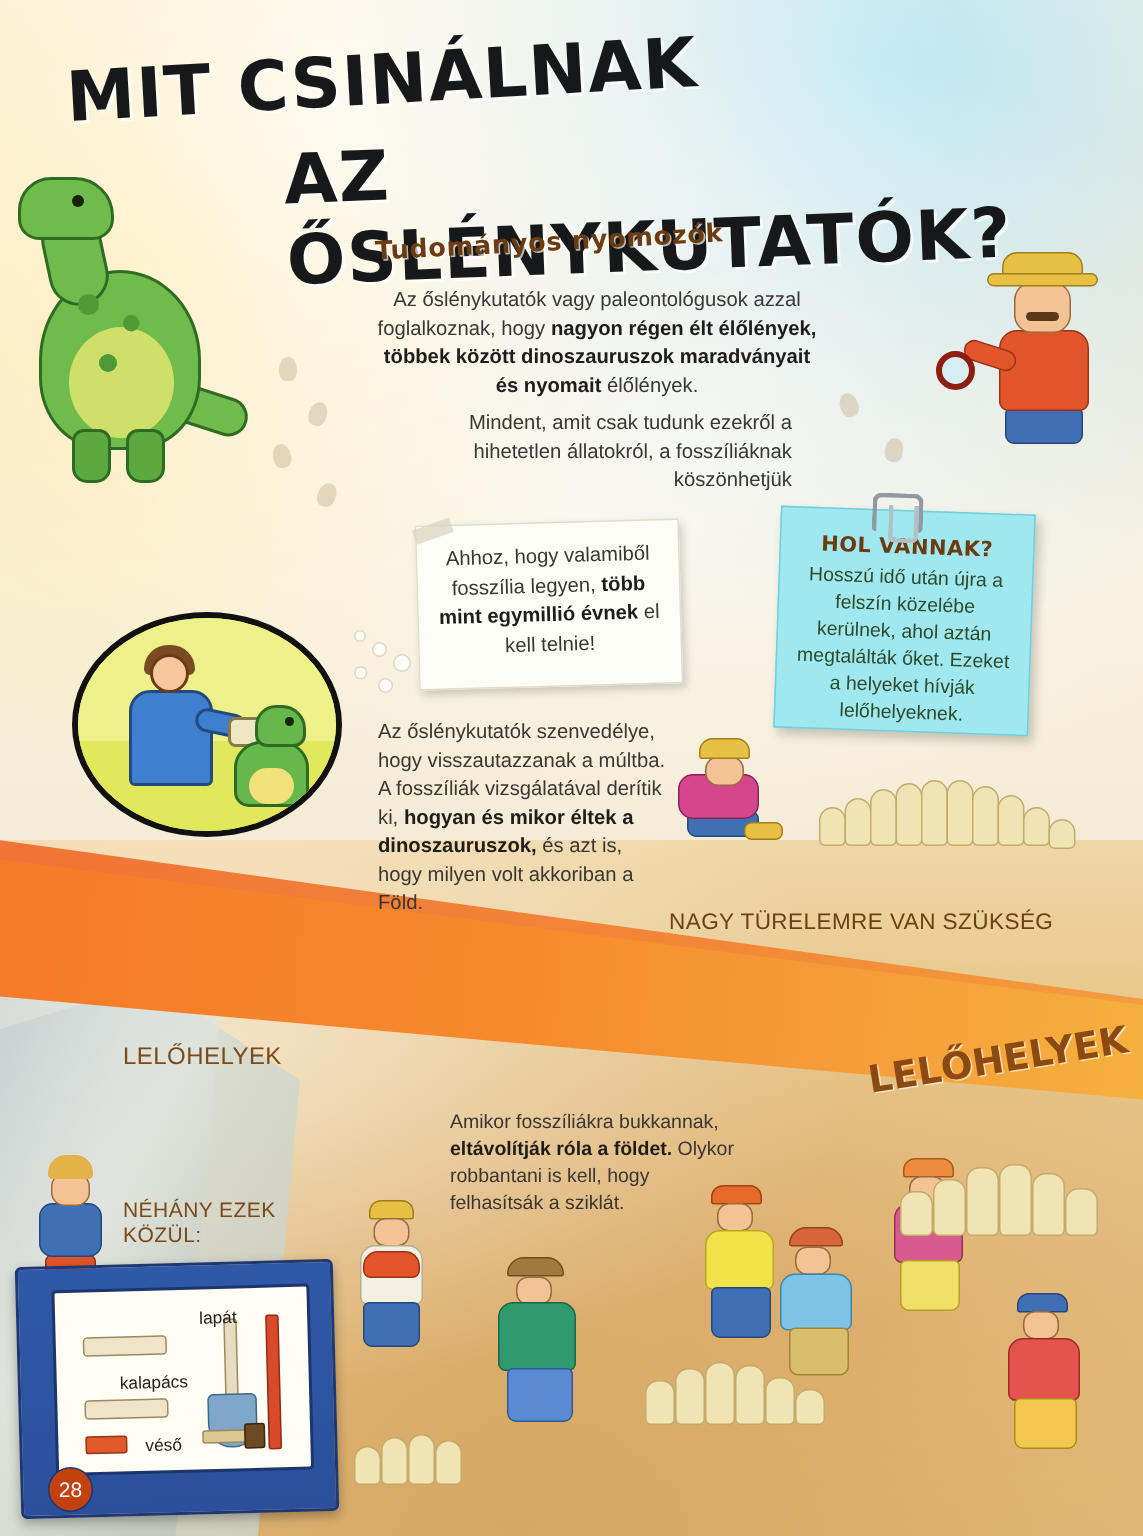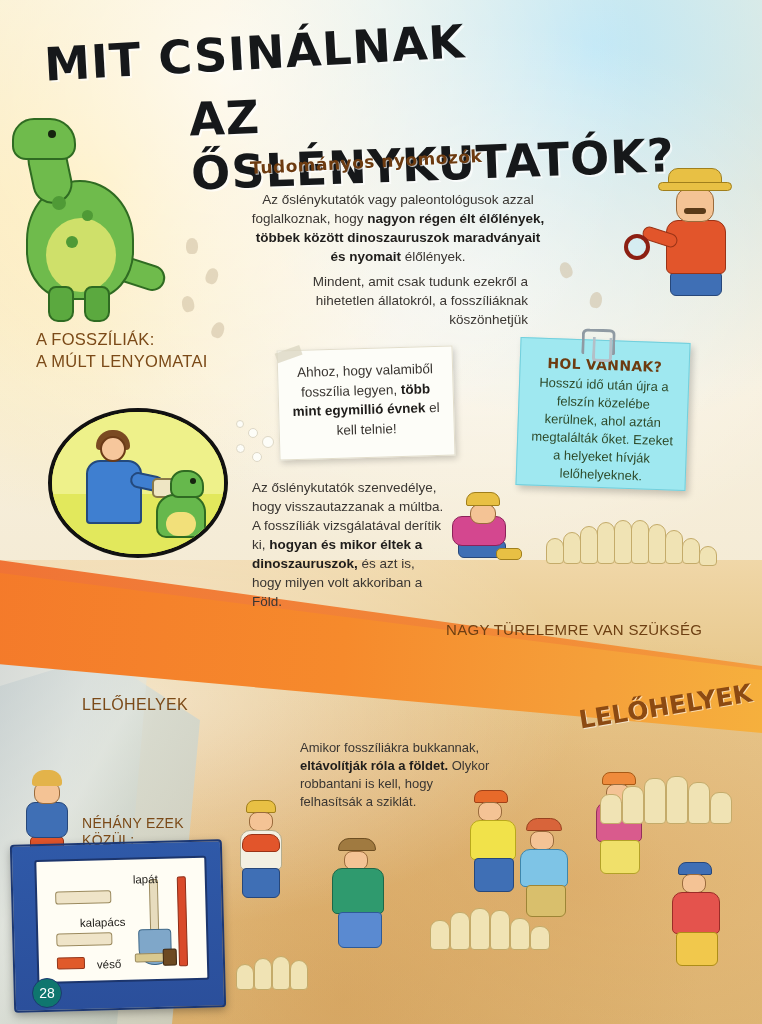--- a/index.html
+++ b/index.html
@@ -113,23 +113,23 @@
 
   .h-brown {
     position:absolute;
     font-family:"Liberation Sans", sans-serif;
     color:#7b4a18;
     font-size:16.5px;
     letter-spacing:.3px;
     line-height:22px;
   }
   #h-fossziliak { left:36px; top:328px; width:230px; }
-  #h-turelem { left:446px; top:604px; width:300px; font-size:15px; color:#6d3f12;margin-top:15px;}
+  #h-turelem { left:446px; top:604px; width:300px; font-size:15px; color:#6d3f12;}
   #h-szerszamok { left:82px; top:694px; font-size:16px;}
-  #h-nehany { left:82px; top:798px; font-size:14px; line-height:17px;margin-top:17px;}
+  #h-nehany { left:82px; top:798px; font-size:14px; line-height:17px;}
 
   .lelohelyek {
     position:absolute; left:578px; top:692px;
     font-family:"DejaVu Sans", sans-serif;
     font-weight:700; font-size:25px;
     color:#8c4a12;
     transform: rotate(-9deg);
     text-shadow: 1px 1px 0 rgba(255,255,255,.6);
   }
 
@@ -255,21 +255,21 @@
   .t-shovel-h { position:absolute; left:112px; top:20px; width:9px; height:58px; background:#e7dcbe; border:1.5px solid #9b8a5e; border-radius:2px;}
   .t-shovel-b { position:absolute; left:100px; top:70px; width:33px; height:36px; background:#7fa7c9; border:1.5px solid #3d6788; border-radius:4px 4px 16px 16px;}
   .t-pick { position:absolute; left:140px; top:18px; width:9px; height:90px; background:#d94a2a; border:1.5px solid #8d2c16; border-radius:2px;}
   .t-chisel { position:absolute; left:18px; top:96px; width:28px; height:12px; background:#e05a2a; border:1.5px solid #93361a; border-radius:2px;}
   .t-brush-h { position:absolute; left:96px; top:94px; width:30px; height:9px; background:#d9c98f; border:1.5px solid #9b8a5e; border-radius:2px;}
   .t-brush-b { position:absolute; left:124px; top:90px; width:14px; height:17px; background:#6d4a22; border:1.5px solid #3c2710; border-radius:2px;}
 
   .page-num {
     position:absolute; left:32px; top:978px;
     width:30px; height:30px; border-radius:50%;
-    background:#0f766e; color:#fff;
+    background:#c2410c; color:#fff;
     font-family:"Liberation Sans", sans-serif;
     font-size:14px; display:flex; align-items:center; justify-content:center;
     border:1px solid #1d3872;
   }
 
   
   .fig { position:absolute; }
   .fig div { position:absolute; }
 
   
@@ -379,24 +379,20 @@
     <div class="dt-legs"></div>
     <div class="dt-body"></div>
     <div class="dt-arm"></div>
     <div class="dt-glass"></div>
     <div class="dt-face"></div>
     <div class="dt-must"></div>
     <div class="dt-hat"></div>
     <div class="dt-brim"></div>
   </div>
 
-  <div class="h-brown" id="h-fossziliak">
-    <div>A FOSSZÍLIÁK:</div>
-    <div>A MÚLT LENYOMATAI</div>
-  </div>
 
   <div class="note-white">
     <div class="txt">
       <span>Ahhoz, hogy valamiből fosszília legyen, </span><b>több mint egymillió évnek</b><span> el kell telnie!</span>
     </div>
   </div>
 
   <div class="dots">
     <span style="left:236px; top:420px; width:8px; height:8px;"></span>
     <span style="left:248px; top:428px; width:10px; height:10px;"></span>

